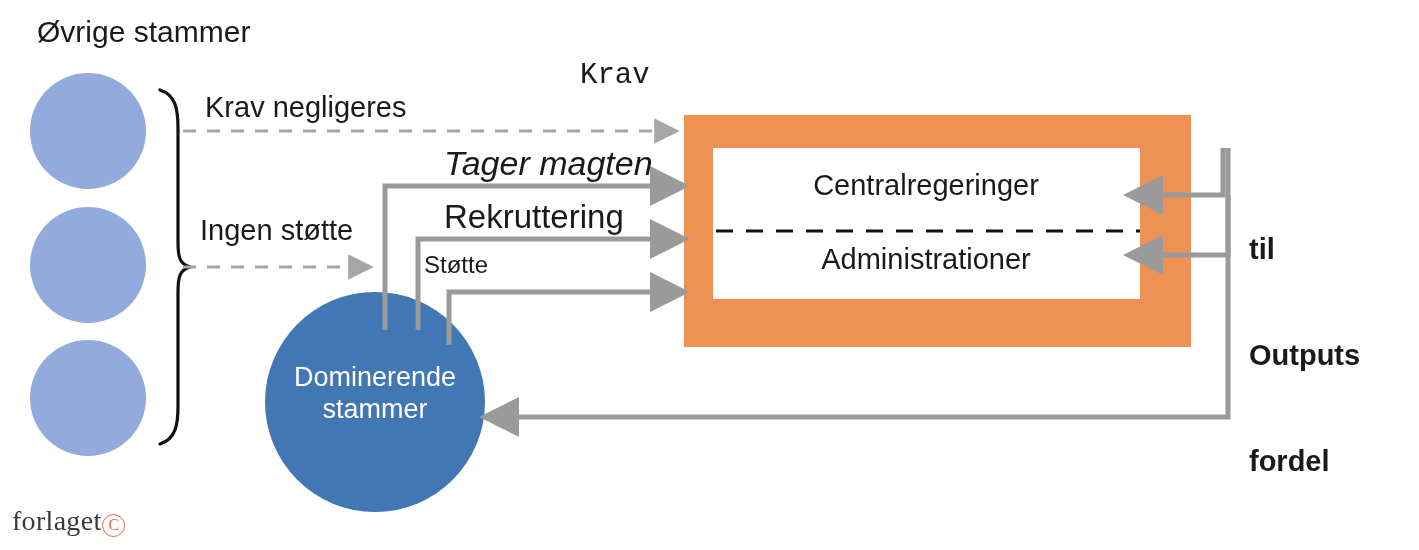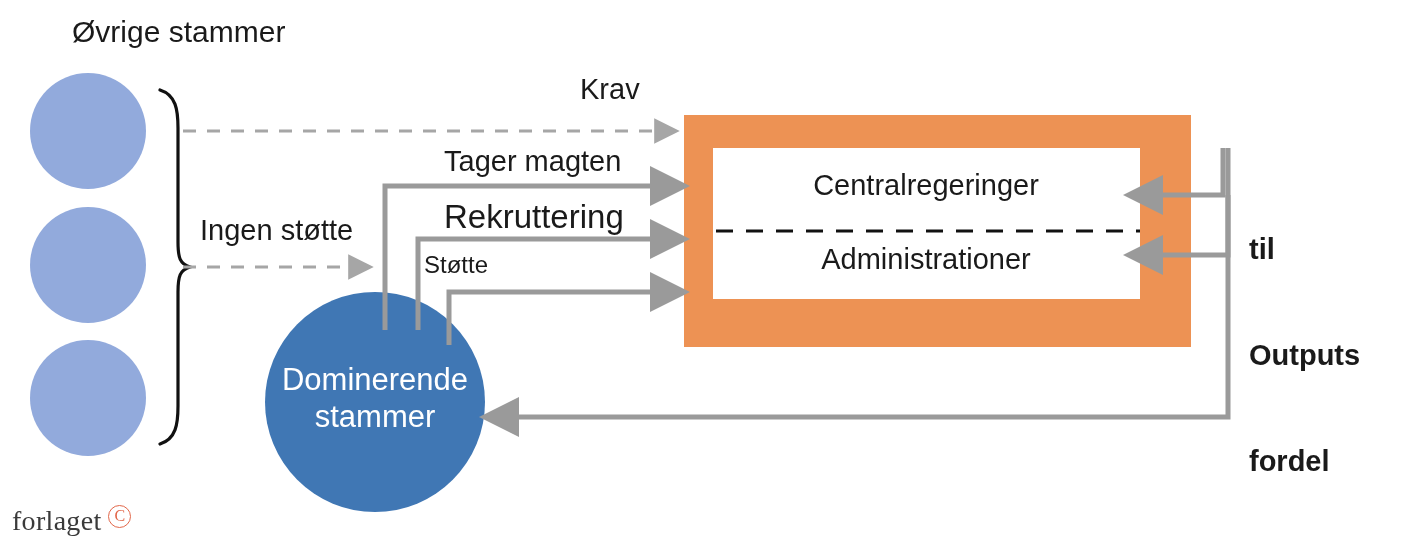--- a/index.html
+++ b/index.html
@@ -27,39 +27,40 @@
     font-family:"Liberation Sans", sans-serif;
     white-space:pre;
     line-height:1.05;
   }
 
   
   #title-ovrige{
     left:37px; top:16px;
     font-size:30px;
     font-weight:400;
-    margin-left:35px;
   }
 
   
   #lbl-krav{
-    left:580px; top:74px;
-    font-size:29px;
+    left:580px; top:61px;
+    font-size:29px;
+    font-family:Liberation Mono, monospace;
   }
   #lbl-krav-negligeres{
     left:205px; top:92px;
     font-size:29px;
   }
   #lbl-ingen-stotte{
     left:200px; top:215px;
     font-size:29px;
   }
   #lbl-tager-magten{
     left:444px; top:146px;
-    font-size:29px;
+    font-size:34px;
+    font-style:italic;
   }
   #lbl-rekruttering{
     left:444px; top:200px;
     font-size:33px;
   }
   #lbl-stotte{
     left:424px; top:252px;
     font-size:24px;
   }
 
@@ -75,40 +76,40 @@
   #lbl-centralregeringer{ left:712px; top:169px; }
   #lbl-administrationer{ left:712px; top:243px; }
 
   
   #lbl-dominerende{
     position:absolute;
     left:265px; top:362px;
     width:220px;
     text-align:center;
     color:#ffffff;
-    font-size:31px;
+    font-size:27px;
     line-height:1.18;
     font-family:"Liberation Sans", sans-serif;
   }
 
   
   #lbl-outputs{
     left:1249px; top:161px;
     font-size:29px;
     font-weight:700;
     line-height:1.22;
   }
 
   
   #logo{
     position:absolute;
     left:12px; top:505px;
     display:flex;
-    align-items:flex-start;
-    gap:7px;
+    align-items:flex-end;
+    gap:1px;
     font-family:"Liberation Serif", serif;
     font-size:28px;
     color:#3a3a3a;
     letter-spacing:0.3px;
   }
   #logo .cmark{
     display:inline-flex;
     align-items:center;
     justify-content:center;
     width:23px;height:23px;
@@ -173,20 +174,21 @@
 
     <path d="M1228,195 L1228,255 L1157,255" fill="none" stroke="#9A9A9A" stroke-width="5" marker-end="url(#arrL)"></path>
 
     <path d="M1228,148 L1228,417 L513,417" fill="none" stroke="#9A9A9A" stroke-width="5" marker-end="url(#arrL)"></path>
   </svg>
 
   <div class="txt" id="title-ovrige">Øvrige stammer</div>
 
   <div class="txt" id="lbl-krav">Krav</div>
 
+  <div class="txt" id="lbl-krav-negligeres">Krav negligeres</div>
 
   <div class="txt" id="lbl-ingen-stotte">Ingen støtte</div>
 
   <div class="txt" id="lbl-tager-magten">Tager magten</div>
 
   <div class="txt" id="lbl-rekruttering">Rekruttering</div>
 
   <div class="txt" id="lbl-stotte">Støtte</div>
 
   <div class="box-label" id="lbl-centralregeringer">Centralregeringer</div>

